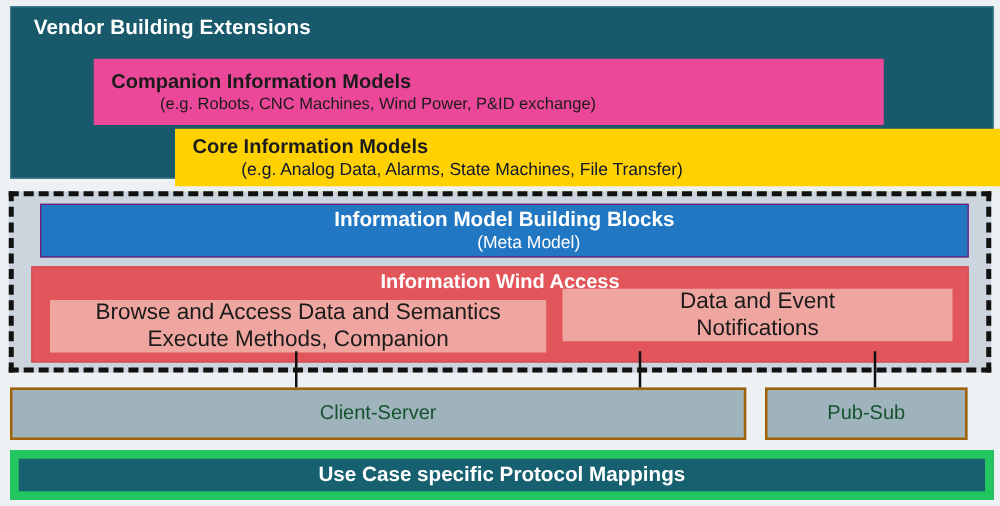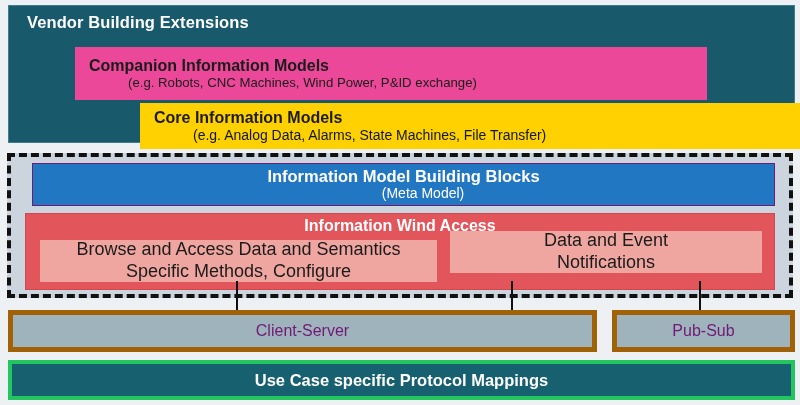--- a/index.html
+++ b/index.html
@@ -114,33 +114,33 @@
     width: 2px;
     background: #111111;
   }
   .conn-a { left: 236px; top: 281px; height: 36px; }
   .conn-b { left: 511px; top: 281px; height: 36px; }
   .conn-c { left: 699px; top: 281px; height: 36px; }
 
   
   .transport {
     background: #9fb3bd;
-    border: 5px solid #a16207;
-    align-items: center;
-    text-align: center;
-    color: #701a75;
+    border: 2px solid #a16207;
+    align-items: center;
+    text-align: center;
+    color: #14532d;
     font-size: 16px;
   }
   .clientserver { left: 8px;   top: 310px; width: 589px; height: 42px; }
-  .pubsub       { left: 612px; top: 310px; width: 183px; height: 42px; }
+  .pubsub       { left: 612px; top: 310px; width: 162px; height: 42px; }
 
   .mappings {
     left: 8px; top: 360px; width: 787px; height: 40px;
     background: #16606f;
-    border: 4px solid #22c55e;
+    border: 7px solid #22c55e;
     align-items: center;
     text-align: center;
   }
   .mappings .ttl { color: #ffffff; font-size: 16.5px; }
 </style>
 </head>
 <body>
 
 <div id="stage">
 
@@ -164,21 +164,21 @@
     <div class="ttl">Information Model Building Blocks</div>
     <div class="sub">(Meta Model)</div>
   </div>
 
   <div class="box ima">
     <div class="ttl">Information Wind Access</div>
   </div>
 
   <div class="pink pink-left">
     <span>Browse and Access Data and Semantics</span>
-    <span>Specific Methods, Configure</span>
+    <span>Execute Methods, Companion</span>
   </div>
 
   <div class="pink pink-right">
     <span>Data and Event</span>
     <span>Notifications</span>
   </div>
 
   <div class="conn conn-a"></div>
   <div class="conn conn-b"></div>
   <div class="conn conn-c"></div>

